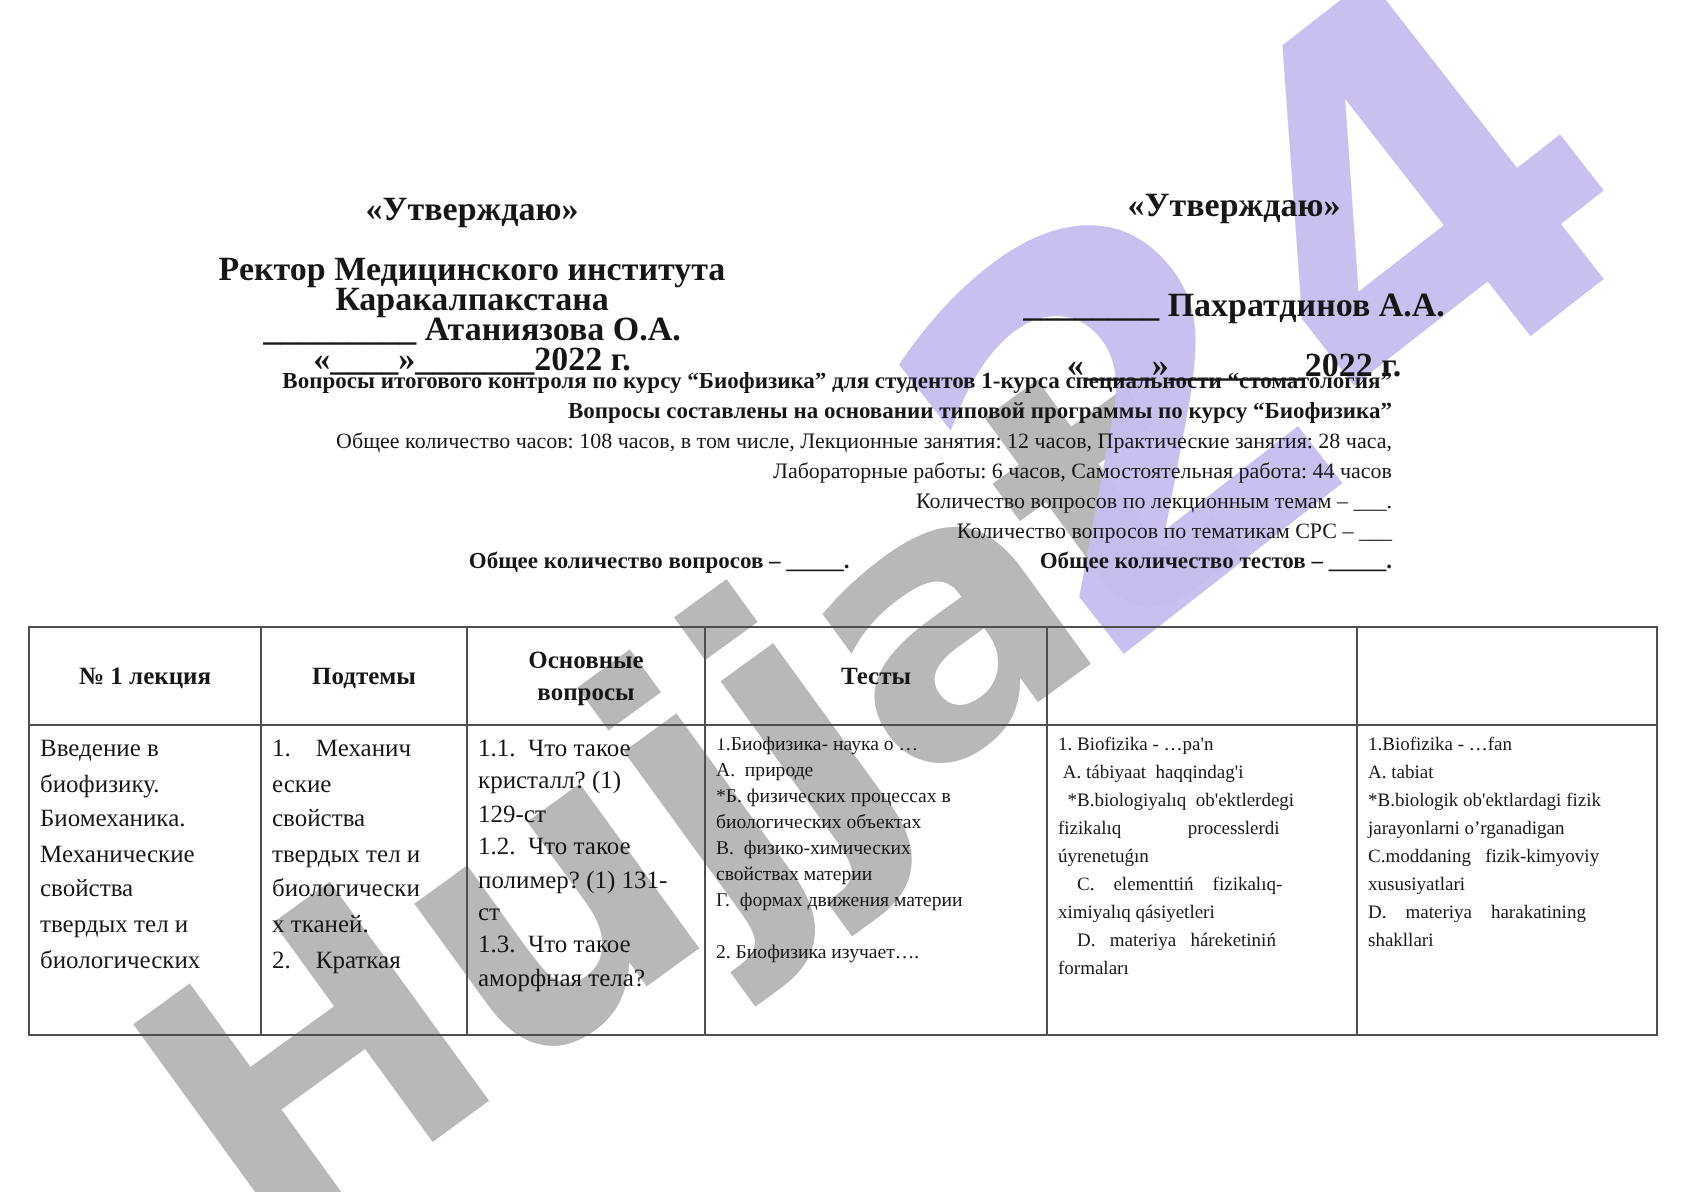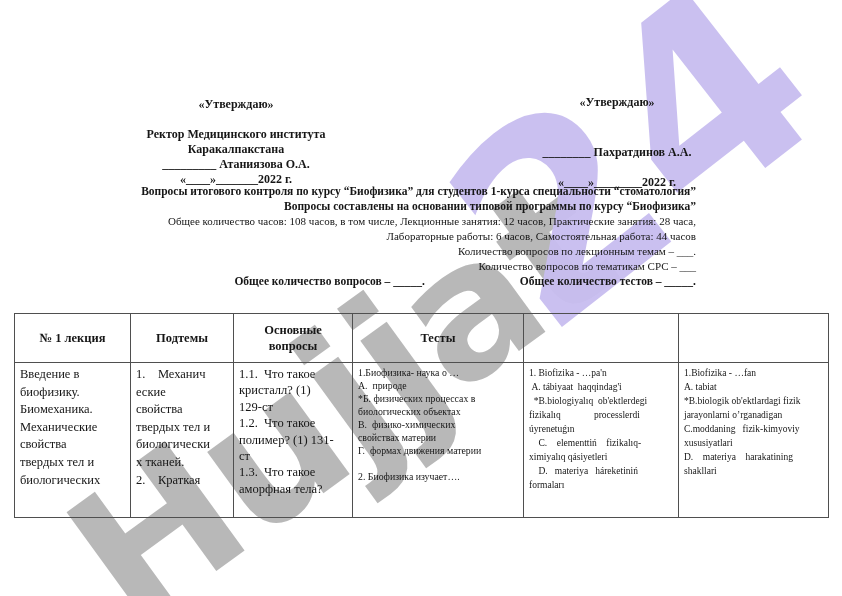--- a/index.html
+++ b/index.html
@@ -16,21 +16,21 @@
     font-size:186px;letter-spacing:-4px;color:rgba(178,178,178,0.92);
     transform:rotate(-36deg);
   }
   .wm-24{
     left:452px;top:8px;width:360px;height:300px;line-height:300px;
     font-size:262px;color:rgba(199,189,239,0.95);
     transform:rotate(-38deg);
   }
   
   .approval{position:absolute;z-index:1;text-align:center;font-weight:bold;
-            font-size:12px;line-height:15px;white-space:pre-line;}
+            font-size:17px;line-height:15px;white-space:pre-line;}
   .approval-left{left:62px;top:82px;width:348px;}
   .approval-right{left:448px;top:80px;width:338px;}
   .approval .sig{margin-top:20px;}
   
   .intro{position:absolute;z-index:1;left:0;top:184px;width:696px;text-align:right;}
   .intro div{line-height:15px;font-size:11px;}
   .intro .b{font-weight:bold;font-size:11.5px;}
   .totals-line{padding-left:92px;}
   .totals-line span{display:inline-block;}
   .totals-gap{width:95px;}

